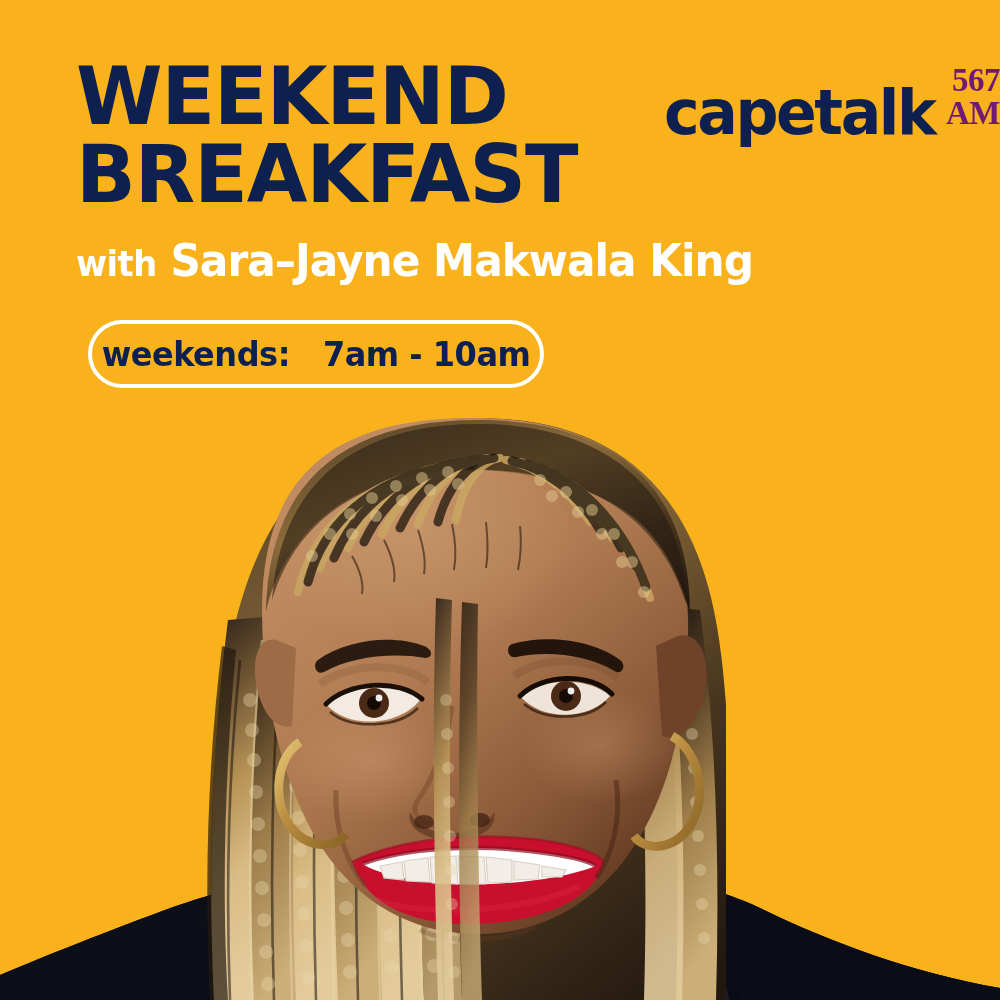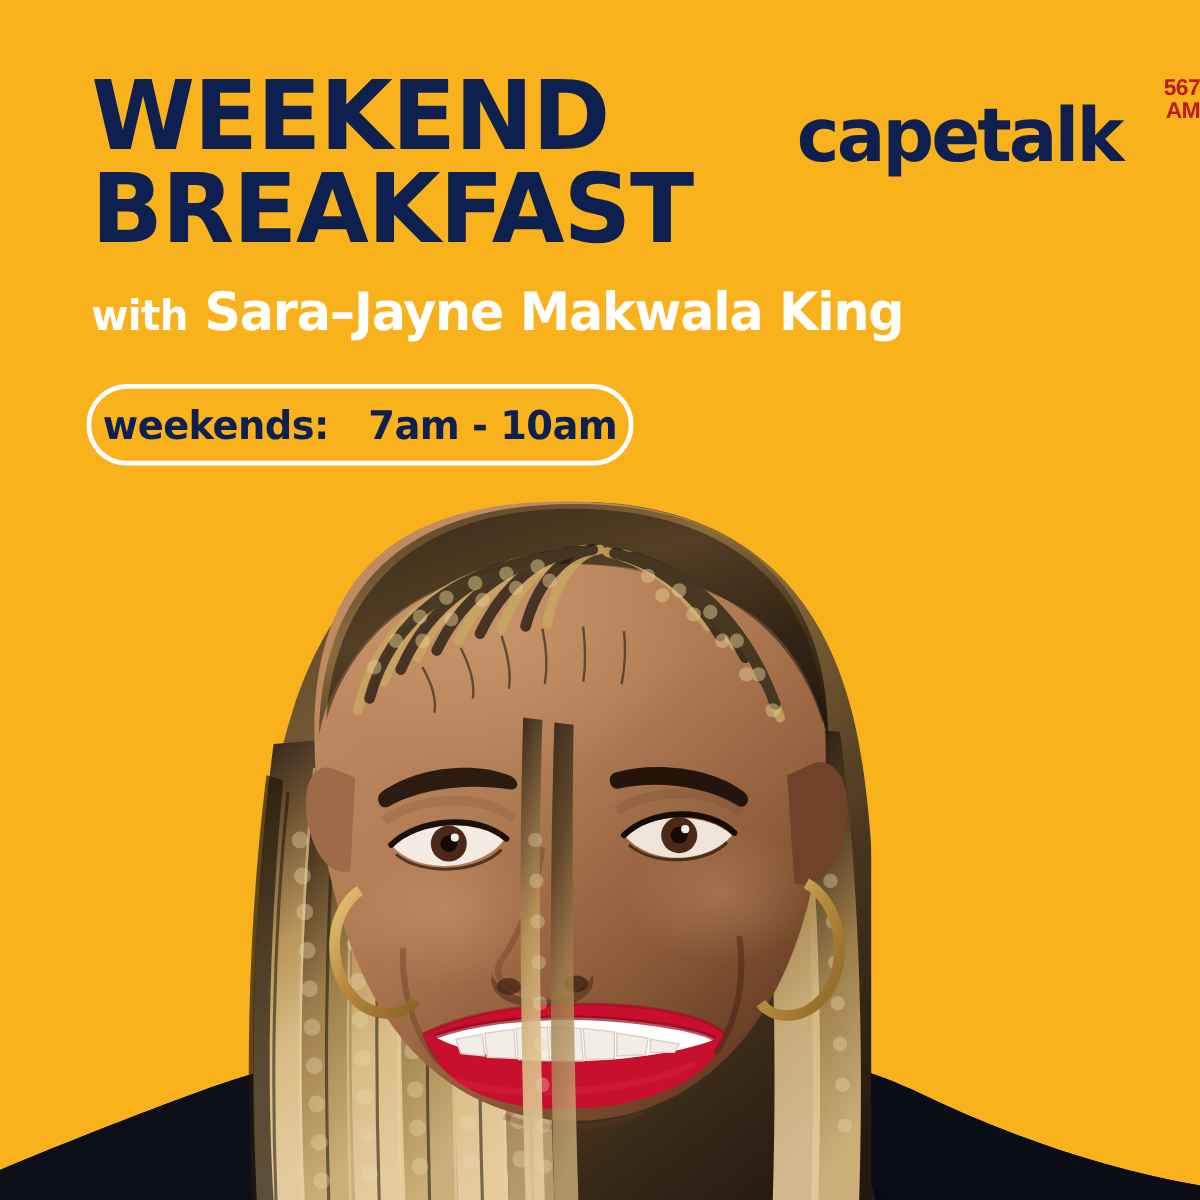--- a/index.html
+++ b/index.html
@@ -33,25 +33,25 @@
     font-weight: 700;
     font-size: 62px;
     letter-spacing: -2.5px;
     color: #0D2050;
     line-height: 1;
     margin-top: 20px;
     transform: scaleX(0.97);
     transform-origin: left top;
   }
   .logo-sup {
-    font-family: Liberation Sans, sans-serif;
+    font-family: Liberation Serif, serif;
     font-weight: 700;
-    font-size: 19px;
+    font-size: 33px;
     letter-spacing: -0.5px;
-    color: #b91c1c;
+    color: #701a75;
     line-height: 1;
     margin-top: 2px;
     margin-left: -4px;
   }
 
   
   .title-block {
     position: absolute;
     left: 76px;
     top: 58px;
@@ -81,21 +81,21 @@
     transform-origin: left center;
   }
   .subtitle .with {
     font-size: 35px;
     letter-spacing: -0.5px;
   }
 
   
   .pill {
     position: absolute;
-    left: 72px;
+    left: 88px;
     top: 320px;
     width: 456px;
     height: 68px;
     box-sizing: border-box;
     border: 4px solid #FFFFFF;
     border-radius: 34px;
     display: flex;
     align-items: center;
     justify-content: center;
   }

